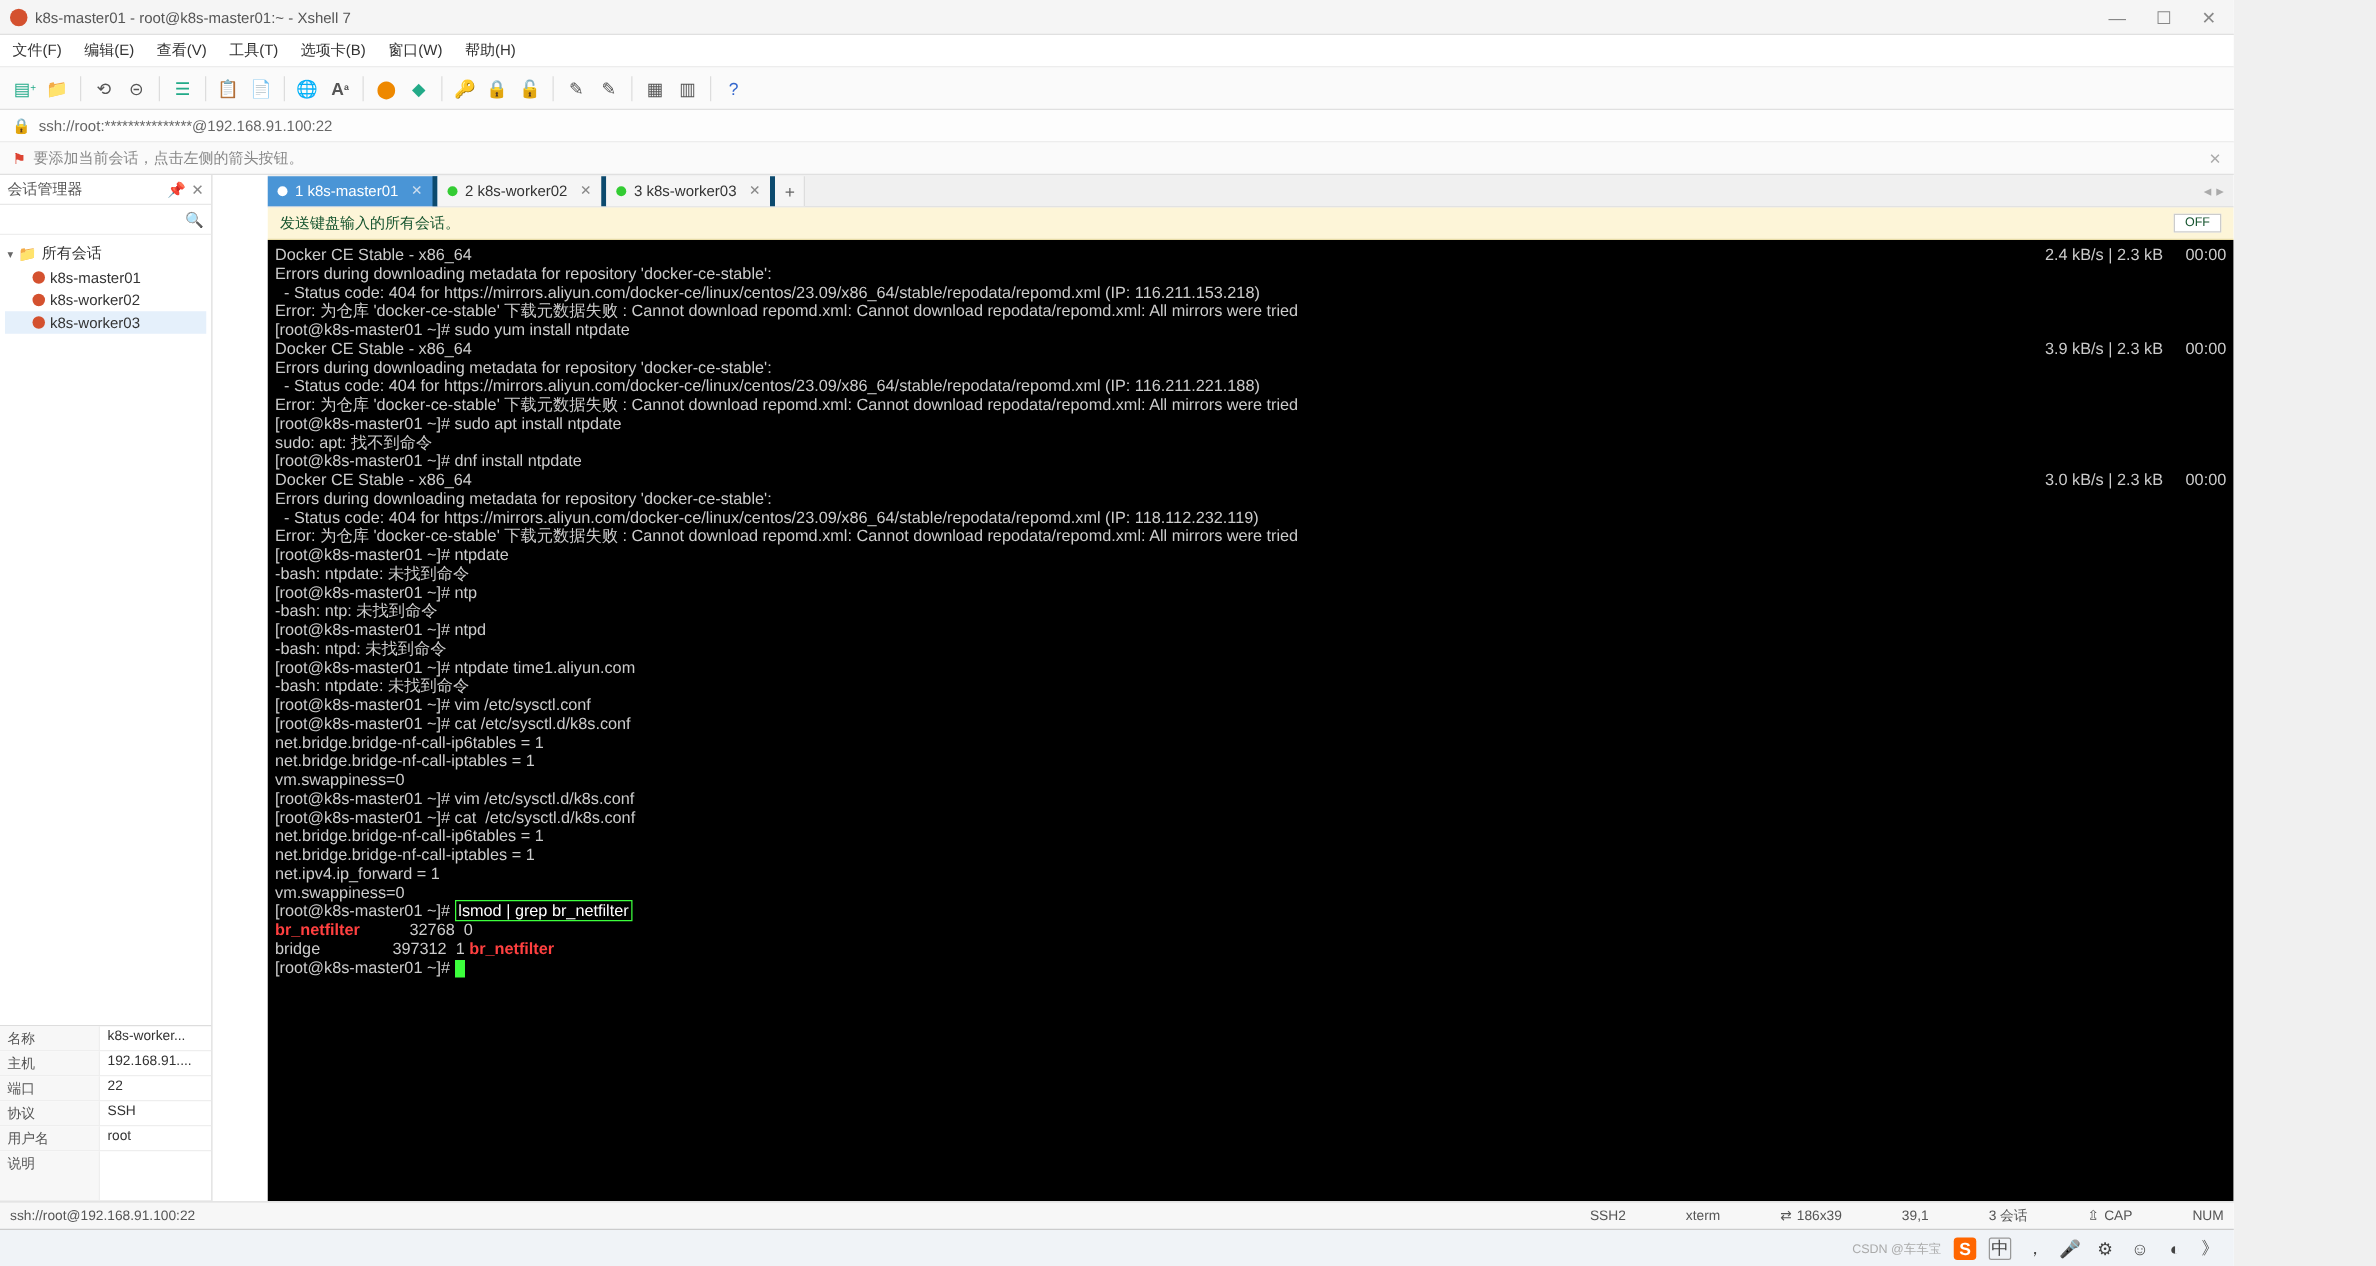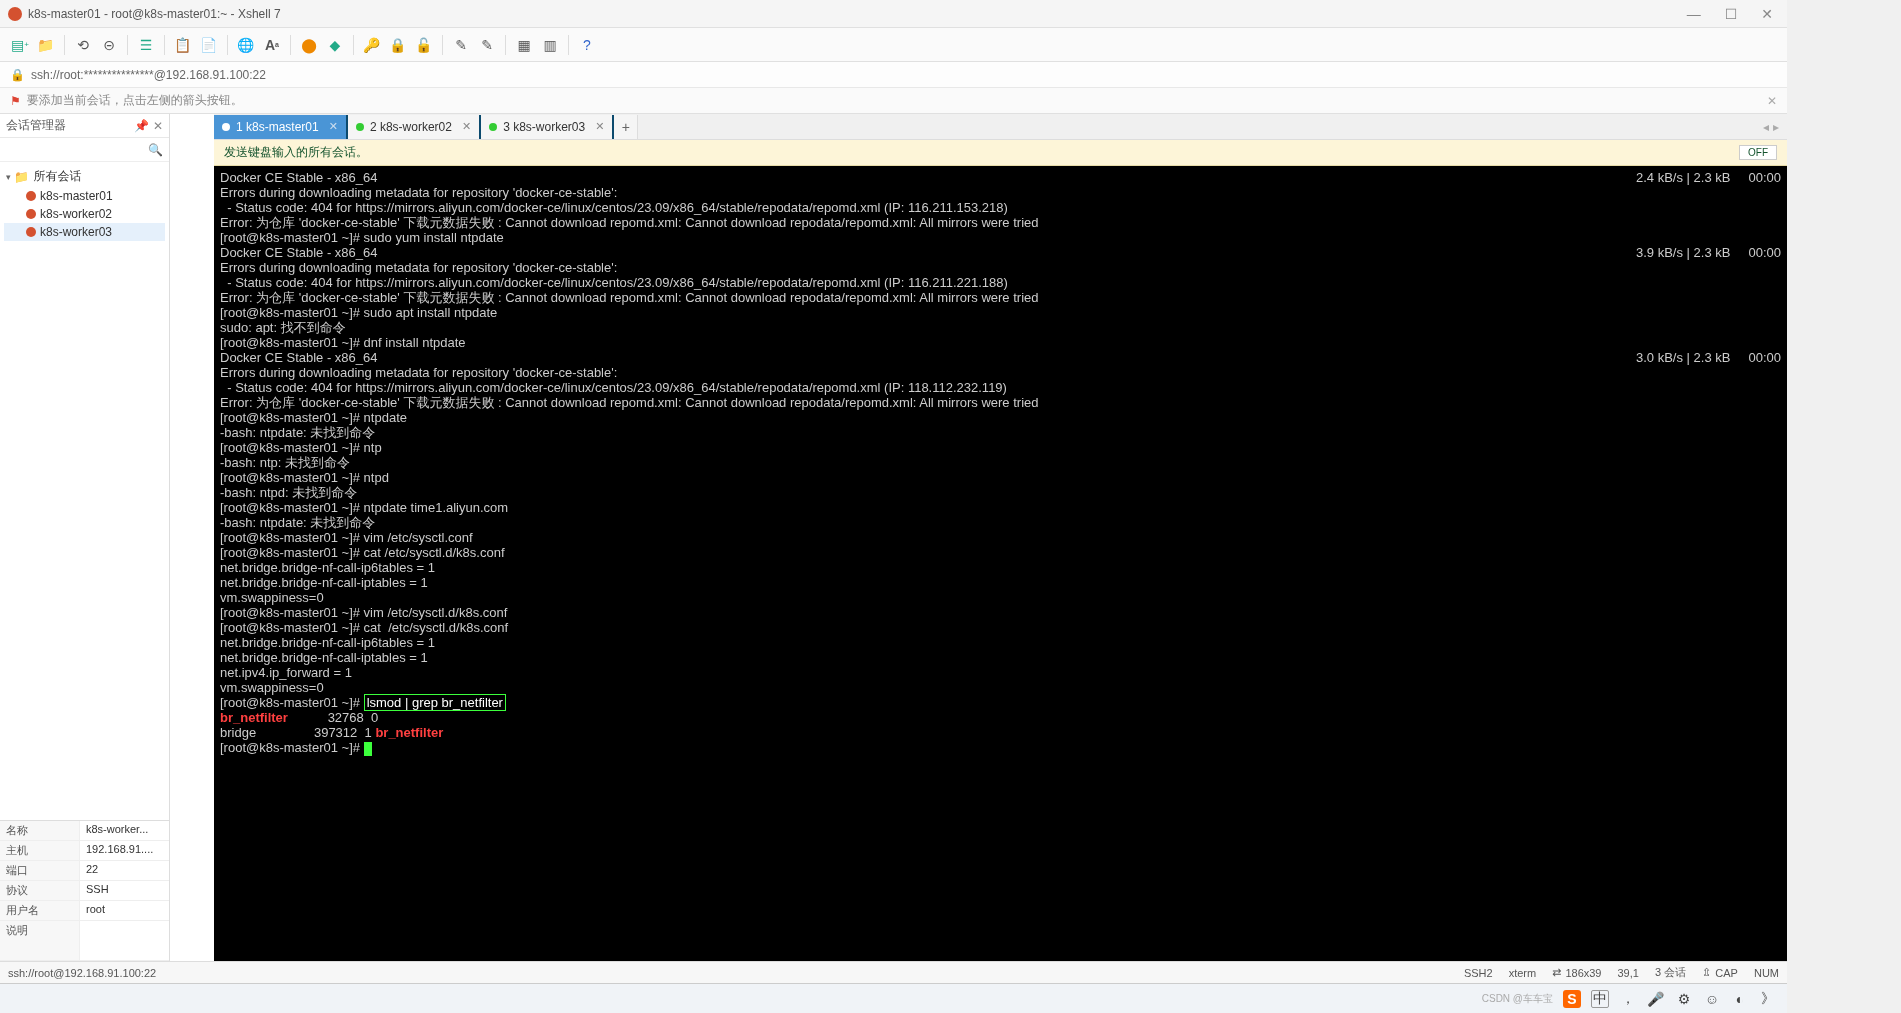--- a/index.html
+++ b/index.html
@@ -56,21 +56,21 @@
 .props { border-top: 1px solid #ddd; }
 .props-row { display: flex; border-bottom: 1px solid #eee; height: 20px; }
 .props-row .k { width: 80px; padding: 2px 6px; background: #f7f7f7; border-right: 1px solid #eee; font-size: 11px; color: #555; }
 .props-row .v { flex: 1; padding: 2px 6px; font-size: 11px; color: #333; overflow: hidden; text-overflow: ellipsis; white-space: nowrap; }
 
 
 .content { flex: 1; display: flex; flex-direction: column; overflow: hidden; }
 
 
 .tabrow { height: 26px; display: flex; align-items: center; background: #f0f0f0; border-bottom: 1px solid #ddd; }
-.tab { height: 24px; display: flex; align-items: center; gap: 6px; padding: 0 8px; border-right: 2px solid #0c4a6e; cursor: pointer; font-size: 12px; background: #f5f5f5; }
+.tab { height: 24px; display: flex; align-items: center; gap: 6px; padding: 0 8px; border-right: 4px solid #0c4a6e; cursor: pointer; font-size: 12px; background: #f5f5f5; }
 .tab.active { background: #4a95d6; color: #fff; }
 .tab .dot { width: 8px; height: 8px; border-radius: 50%; background: #3c3; }
 .tab.active .dot { background: #fff; }
 .tab .close { color: #888; font-size: 11px; margin-left: 4px; }
 .tab.active .close { color: #cde; }
 .tab-add { width: 24px; text-align: center; cursor: pointer; color: #666; font-size: 14px; border-right: 1px solid #ddd; background: #f5f5f5; height: 24px; line-height: 24px; }
 .tab-nav { margin-left: auto; display: flex; gap: 4px; padding-right: 8px; color: #aaa; }
 .tab-nav span { cursor: pointer; }
 
 
@@ -80,21 +80,21 @@
 
 .terminal { flex: 1; background: #000; color: #ccc; font-family: "Consolas", "Courier New", monospace; font-size: 13px; line-height: 15px; padding: 4px 6px; overflow: auto; white-space: pre; }
 .t-right { float: right; }
 .t-red { color: #ff4040; font-weight: bold; }
 .t-green-box { border: 1px solid #3cff3c; padding: 0 2px; color: #fff; }
 .cursor { display: inline-block; width: 8px; height: 14px; background: #3cff3c; vertical-align: middle; }
 
 
 .statusbar { height: 22px; display: flex; align-items: center; padding: 0 8px; border-top: 1px solid #ddd; background: #f7f7f7; font-size: 11px; color: #555; gap: 16px; }
 .statusbar .fill { flex: 1; }
-.statusbar .st-item { display: flex; align-items: center; gap: 4px; }
+.statusbar .st-item { display: flex; align-items: center; gap: 4px; margin-left: 32px; }
 
 
 .taskbar { height: 30px; background: #f0f3f7; border-top: 1px solid #ccc; display: flex; align-items: center; justify-content: flex-end; padding: 0 10px; gap: 10px; font-size: 11px; color: #444; }
 .tb-icon { width: 18px; height: 18px; display: inline-flex; align-items: center; justify-content: center; font-size: 14px; }
 .tb-orange-sq { background: #f60; color: #fff; border-radius: 3px; padding: 1px 2px; font-weight: bold; }
 </style>
 </head>
 <body>
 
 <div class="window">
@@ -102,20 +102,29 @@
   <div class="titlebar">
     <span class="icon"></span>
     <span class="title">k8s-master01 - root@k8s-master01:~ - Xshell 7</span>
     <div class="winctl">
       <span>—</span>
       <span>☐</span>
       <span>✕</span>
     </div>
   </div>
 
+  <div class="menubar">
+    <span>文件(F)</span>
+    <span>编辑(E)</span>
+    <span>查看(V)</span>
+    <span>工具(T)</span>
+    <span>选项卡(B)</span>
+    <span>窗口(W)</span>
+    <span>帮助(H)</span>
+  </div>
 
   <div class="toolbar">
     <span class="tb-btn tb-green">▤<sub style="font-size:8px">+</sub></span>
     <span class="tb-btn" style="color:#d9a54a">📁</span>
     <span class="tb-sep"></span>
     <span class="tb-btn">⟲</span>
     <span class="tb-btn">⊝</span>
     <span class="tb-sep"></span>
     <span class="tb-btn tb-green">☰</span>
     <span class="tb-sep"></span>

